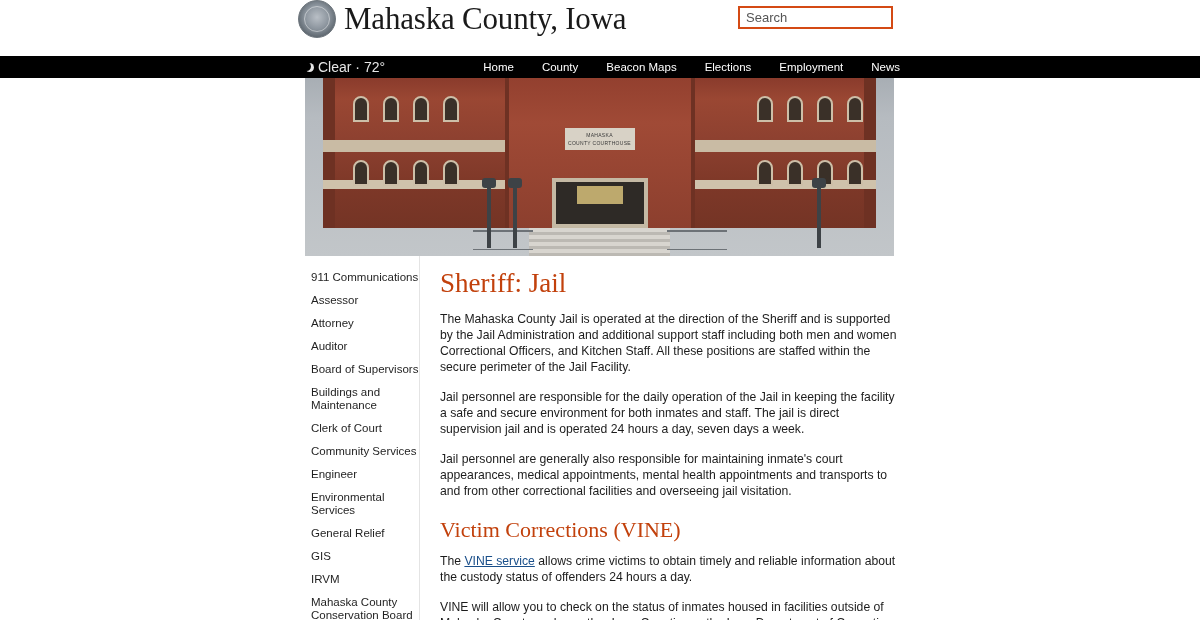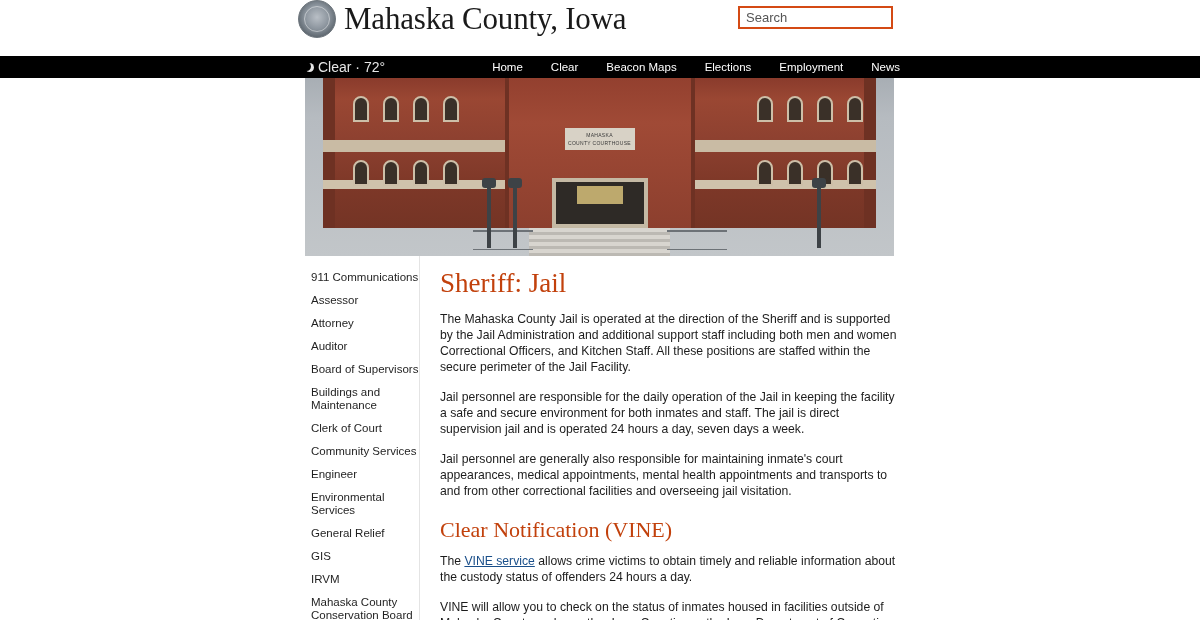--- a/index.html
+++ b/index.html
@@ -302,21 +302,21 @@
   <input class="search-box" type="text" placeholder="Search" style="">
 </div>
 
 <div class="navbar">
   <div class="weather">
     <span class="moon-icon"></span>
     <span>Clear · 72°</span>
   </div>
   <div class="nav-links">
     <a href="#">Home</a>
-    <a href="#">Clear</a>
+    <a href="#">County</a>
     <a href="#">Beacon Maps</a>
     <a href="#">Elections</a>
     <a href="#">Employment</a>
     <a href="#">News</a>
   </div>
 </div>
 
 <div class="hero">
   <div class="hero-sky"></div>
   <div class="hero-plaza"></div>
@@ -376,20 +376,20 @@
 
   </nav>
 
   <main class="content">
     <h1 class="page-title">Sheriff: Jail</h1>
 
     <p>The Mahaska County Jail is operated at the direction of the Sheriff and is supported by the Jail Administration and additional support staff including both men and women Correctional Officers,  and Kitchen Staff. All these positions are staffed within the secure perimeter of the Jail Facility.</p>
     <p>Jail personnel are responsible for the daily operation of the Jail in keeping the facility a safe and secure environment for both inmates and staff.  The jail is direct supervision jail and is operated 24 hours a day, seven days a week.</p>
     <p>Jail personnel are generally also responsible for maintaining inmate's court appearances, medical appointments, mental health appointments and transports to and from other correctional facilities and overseeing jail visitation.</p>
 
-    <h2 class="section-title">Clear Notification (VINE)</h2>
+    <h2 class="section-title">Victim Corrections (VINE)</h2>
 
     <p><span>The </span><a class="inline" href="#">VINE service</a><span> allows crime victims to obtain timely and reliable information about the custody status of offenders 24 hours a day.</span></p>
 
     <p>VINE will allow you to check on the status of inmates housed in facilities outside of Mahaska County such as other Iowa Counties or the Iowa Department of Corrections. VINE is a part of the National Victim Notification Network</p>
 
   </main>
 </div>
 
 </body></html>

